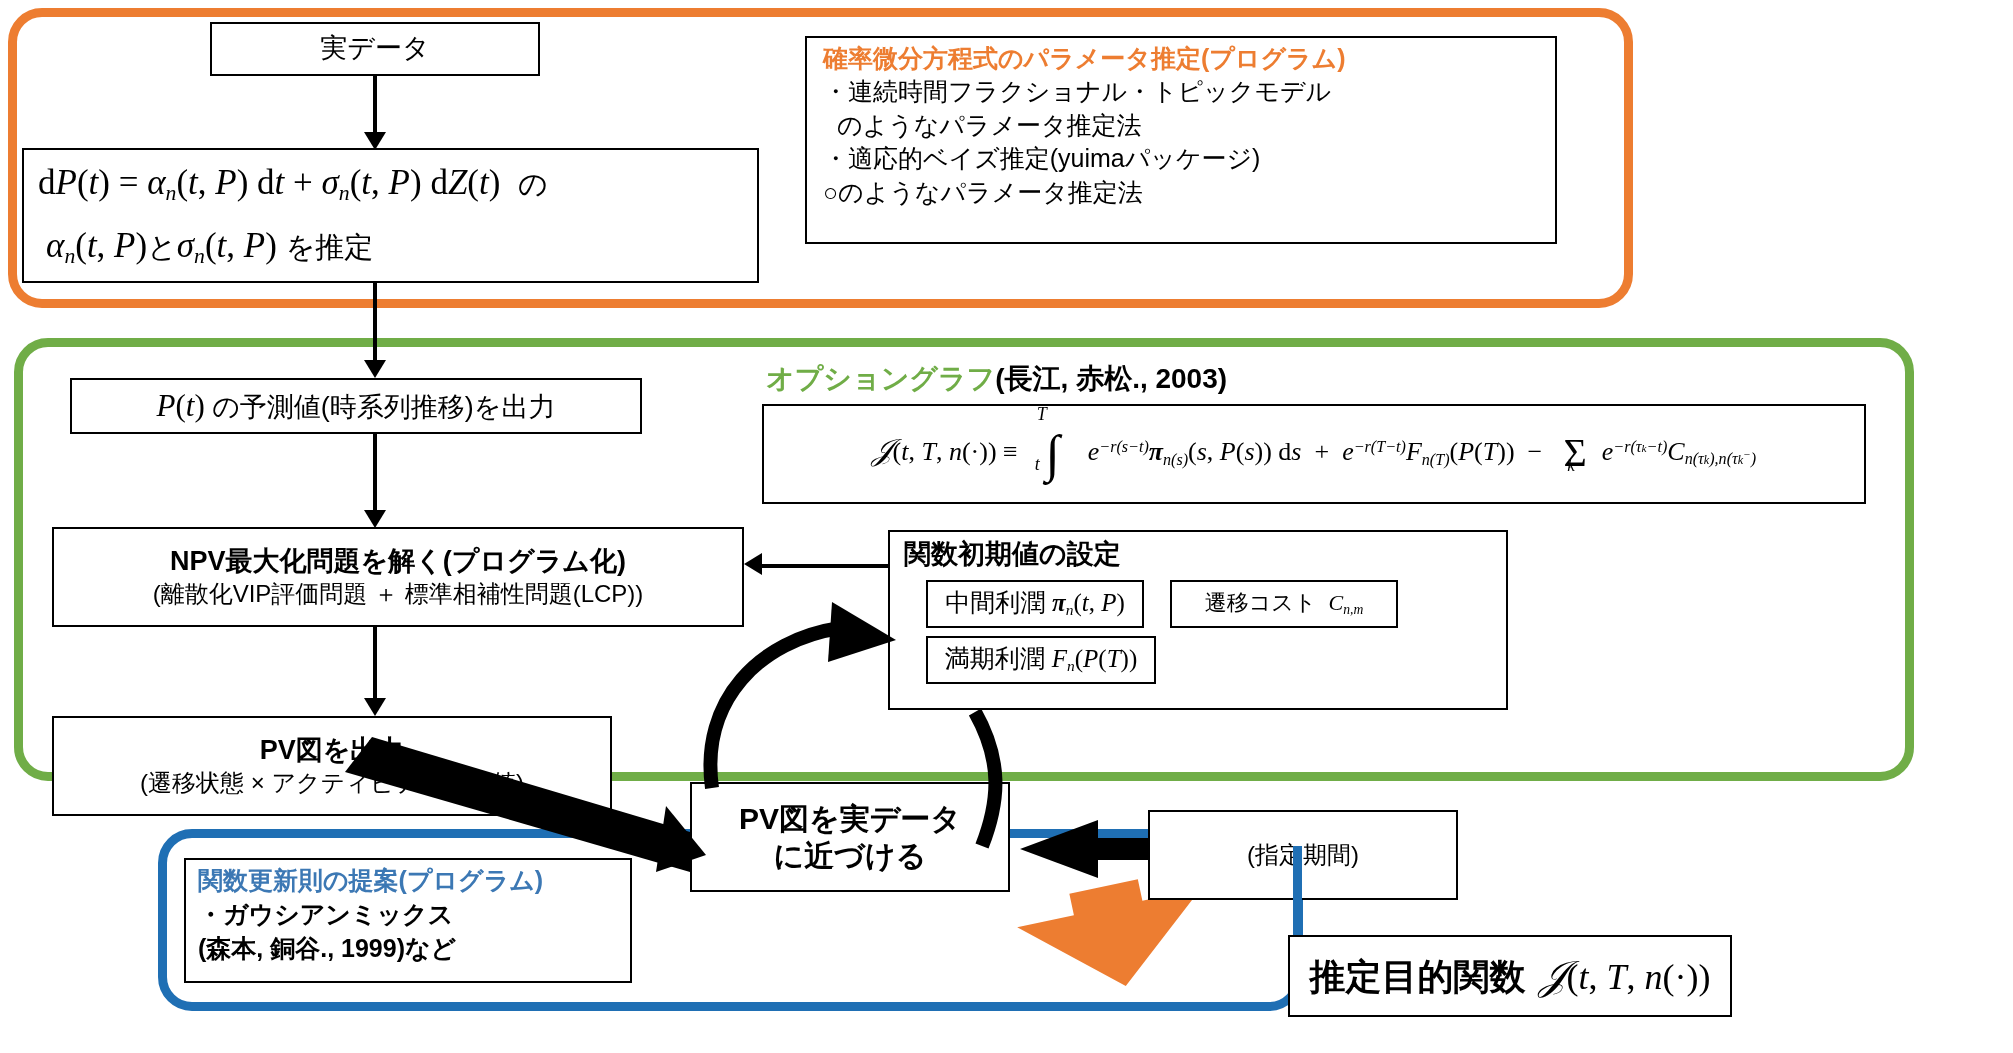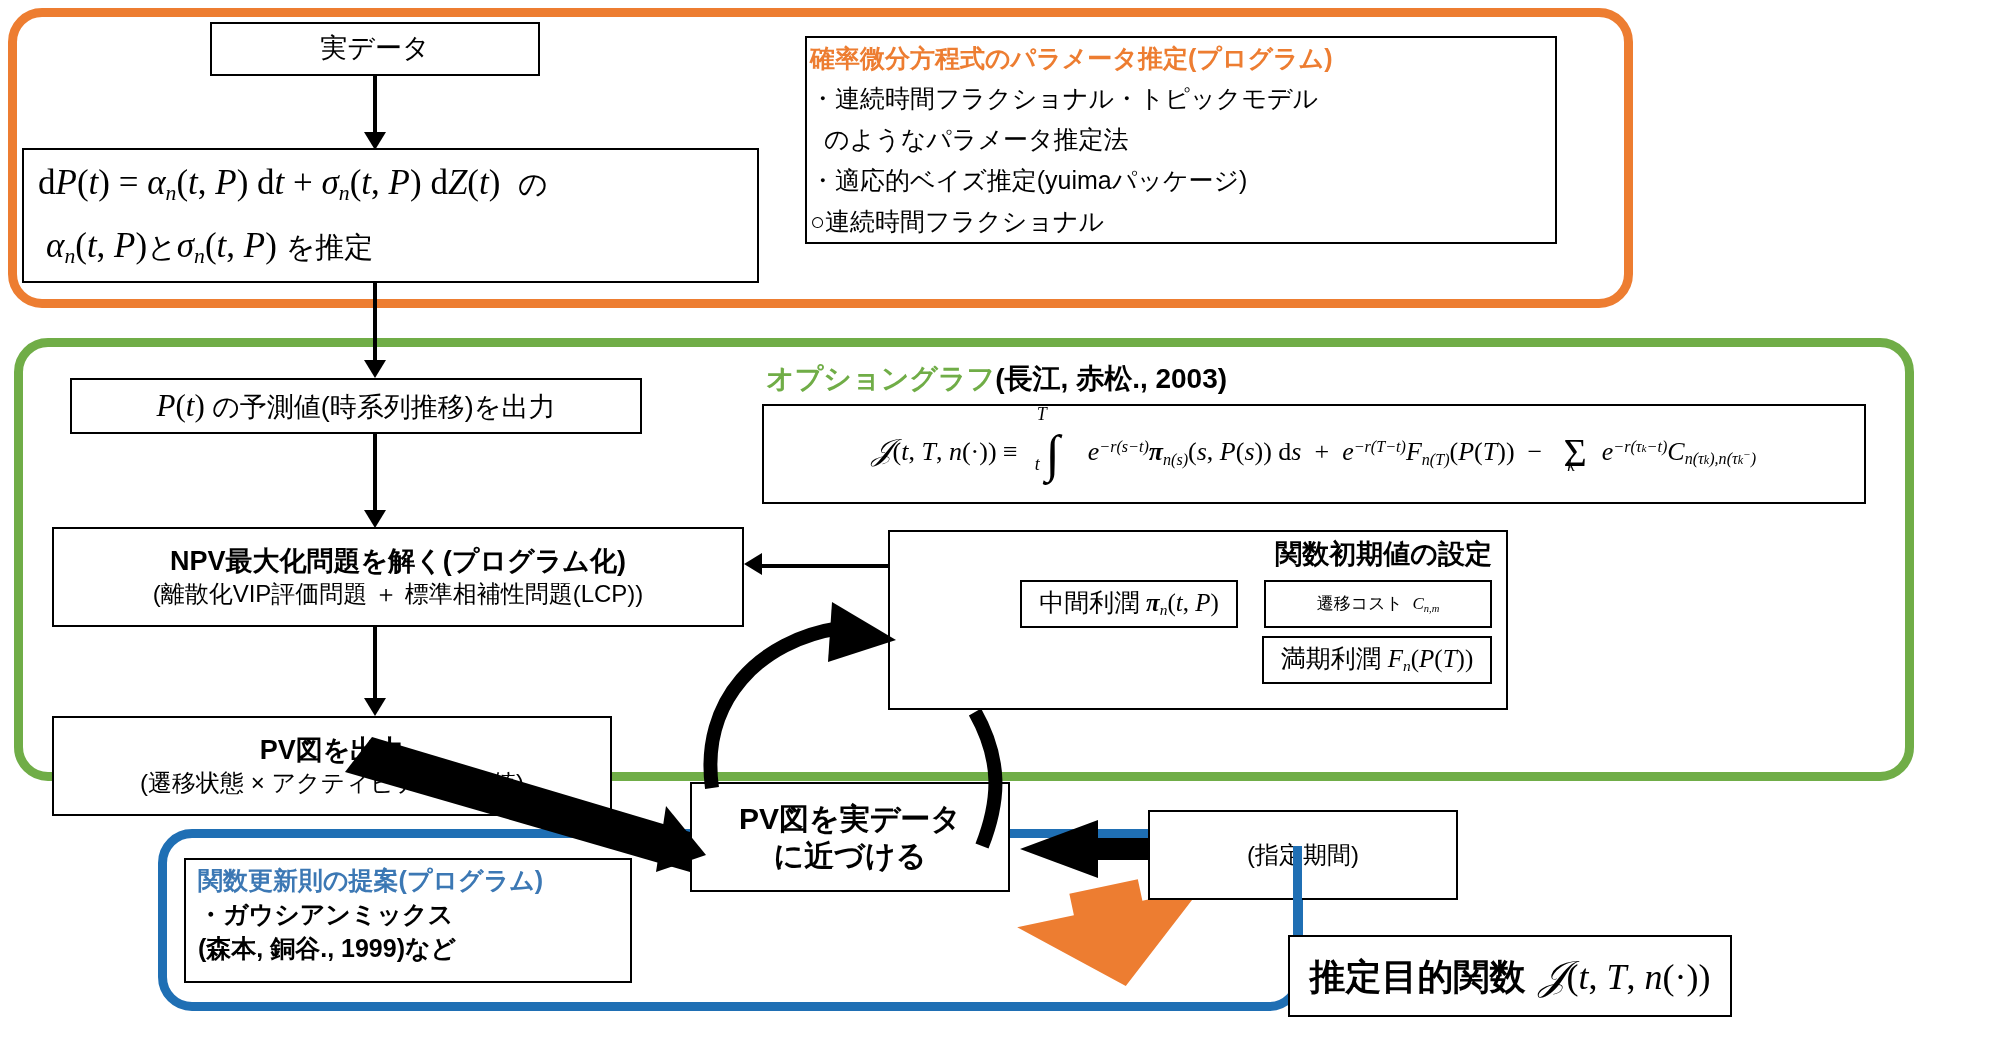--- a/index.html
+++ b/index.html
@@ -98,26 +98,26 @@
 
   <div class="box left" style="left:22px; top:148px; width:737px; height:135px; padding:6px 14px;">
     <div class="m" style="font-size:35px; white-space:nowrap;">
       <span class="up">d</span><span class="it">P</span><span class="up">(</span><span class="it">t</span><span class="up">)</span> = <span class="it">α</span><sub class="s">n</sub><span class="up">(</span><span class="it">t</span>,&nbsp;<span class="it">P</span><span class="up">)</span> <span class="up">d</span><span class="it">t</span> + <span class="it">σ</span><sub class="s">n</sub><span class="up">(</span><span class="it">t</span>,&nbsp;<span class="it">P</span><span class="up">)</span> <span class="up">d</span><span class="it">Z</span><span class="up">(</span><span class="it">t</span><span class="up">)</span>&nbsp;&nbsp;<span style="font-family:'Liberation Sans',sans-serif;font-style:normal;font-size:29px;">の</span>
     </div>
     <div class="m" style="font-size:35px; white-space:nowrap; margin-top:16px;margin-left:8px;">
       <span class="it">α</span><sub class="s">n</sub><span class="up">(</span><span class="it">t</span>,&nbsp;<span class="it">P</span><span class="up">)</span><span style="font-family:'Liberation Sans',sans-serif;font-style:normal;font-size:29px;">と</span><span class="it">σ</span><sub class="s">n</sub><span class="up">(</span><span class="it">t</span>,&nbsp;<span class="it">P</span><span class="up">)</span>&nbsp;<span style="font-family:'Liberation Sans',sans-serif;font-style:normal;font-size:29px;">を推定</span>
     </div>
   </div>
 
-  <div class="box left" style="left:805px; top:36px; width:752px; height:208px; padding:4px 3px; justify-content:space-between;">
+  <div class="box left" style="left:805px; top:36px; width:752px; height:208px; padding:4px 16px; justify-content:flex-start;">
     <div class="h-orange" style="font-size:25px; line-height:1.32;">確率微分方程式のパラメータ推定(プログラム)</div>
     <div style="font-size:25px; line-height:1.34; white-space:pre;">・連続時間フラクショナル・トピックモデル</div>
     <div style="font-size:25px; line-height:1.34; white-space:pre;">  のようなパラメータ推定法</div>
     <div style="font-size:25px; line-height:1.34; white-space:pre;">・適応的ベイズ推定(yuimaパッケージ)</div>
-    <div style="font-size:25px; line-height:1.34; white-space:pre;">○連続時間フラクショナル</div>
+    <div style="font-size:25px; line-height:1.34; white-space:pre;">○のようなパラメータ推定法</div>
   </div>
 
   <div class="vline" style="left:373px; top:283px; height:86px;"></div>
   <div class="arrowdown" style="left:364px; top:360px;"></div>
 
   <div class="box" style="left:70px; top:378px; width:572px; height:56px; font-size:27px;">
     <span style="white-space:nowrap;">
       <span class="m it" style="font-size:31px;">P</span><span class="m" style="font-size:31px;">(</span><span class="m it" style="font-size:31px;">t</span><span class="m" style="font-size:31px;">)</span>&nbsp;の予測値(時系列推移)を出力
     </span>
   </div>
@@ -152,29 +152,29 @@
       </span>
       &nbsp;<span class="it">e</span><sup class="s">−r(s−t)</sup><span class="it" style="font-weight:bold;">π</span><sub class="s">n(s)</sub><span class="up">(</span><span class="it">s</span>,&nbsp;<span class="it">P</span><span class="up">(</span><span class="it">s</span><span class="up">))</span>&nbsp;<span class="up">d</span><span class="it">s</span>&nbsp;&nbsp;+&nbsp;&nbsp;<span class="it">e</span><sup class="s">−r(T−t)</sup><span class="it">F</span><sub class="s">n(T)</sub><span class="up">(</span><span class="it">P</span><span class="up">(</span><span class="it">T</span><span class="up">))</span>&nbsp;&nbsp;−&nbsp;
       <span style="display:inline-block;position:relative;width:40px;vertical-align:middle;">
         <span style="font-size:40px;line-height:0.8;">Σ</span>
         <span style="position:absolute;left:12px;top:20px;font-size:17px;font-style:italic;">k</span>
       </span>
       <span class="it">e</span><sup class="s">−r(τ<span style="font-size:0.7em;">k</span>−t)</sup><span class="it">C</span><sub class="s">n(τ<span style="font-size:0.75em;">k</span>),n(τ<span style="font-size:0.75em;">k</span><sup style="font-size:0.7em;">−</sup>)</sub>
     </div>
   </div>
 
-  <div class="box left" style="left:888px; top:530px; width:620px; height:180px; padding:6px 14px; justify-content:flex-start;align-items:flex-end;">
+  <div class="box left" style="left:888px; top:530px; width:620px; height:180px; padding:6px 14px; justify-content:flex-start;">
     <div class="ttl-bold" style="font-size:27px; margin-bottom:8px;">関数初期値の設定</div>
     <div style="display:flex;gap:26px;align-items:flex-start;margin-left:22px;">
       <div class="box" style="position:relative;left:auto;top:auto;width:218px;height:48px;font-size:25px;">
         <span style="white-space:nowrap;">
           中間利潤&nbsp;<span class="m it" style="font-weight:bold;">π</span><sub class="s m">n</sub><span class="m">(</span><span class="m it">t</span><span class="m">,&nbsp;</span><span class="m it">P</span><span class="m">)</span>
         </span>
       </div>
-      <div class="box" style="position:relative;left:auto;top:auto;width:228px;height:48px;font-size:17px;">
+      <div class="box" style="position:relative;left:auto;top:auto;width:228px;height:48px;font-size:22px;">
         <span style="white-space:nowrap;">
           遷移コスト&nbsp;&nbsp;<span class="m it">C</span><sub class="s m">n,m</sub>
         </span>
       </div>
     </div>
     <div style="margin-left:22px;margin-top:8px;">
       <div class="box" style="position:relative;left:auto;top:auto;width:230px;height:48px;font-size:25px;">
         <span style="white-space:nowrap;">
           満期利潤&nbsp;<span class="m it">F</span><sub class="s m">n</sub><span class="m">(</span><span class="m it">P</span><span class="m">(</span><span class="m it">T</span><span class="m">))</span>
         </span>

